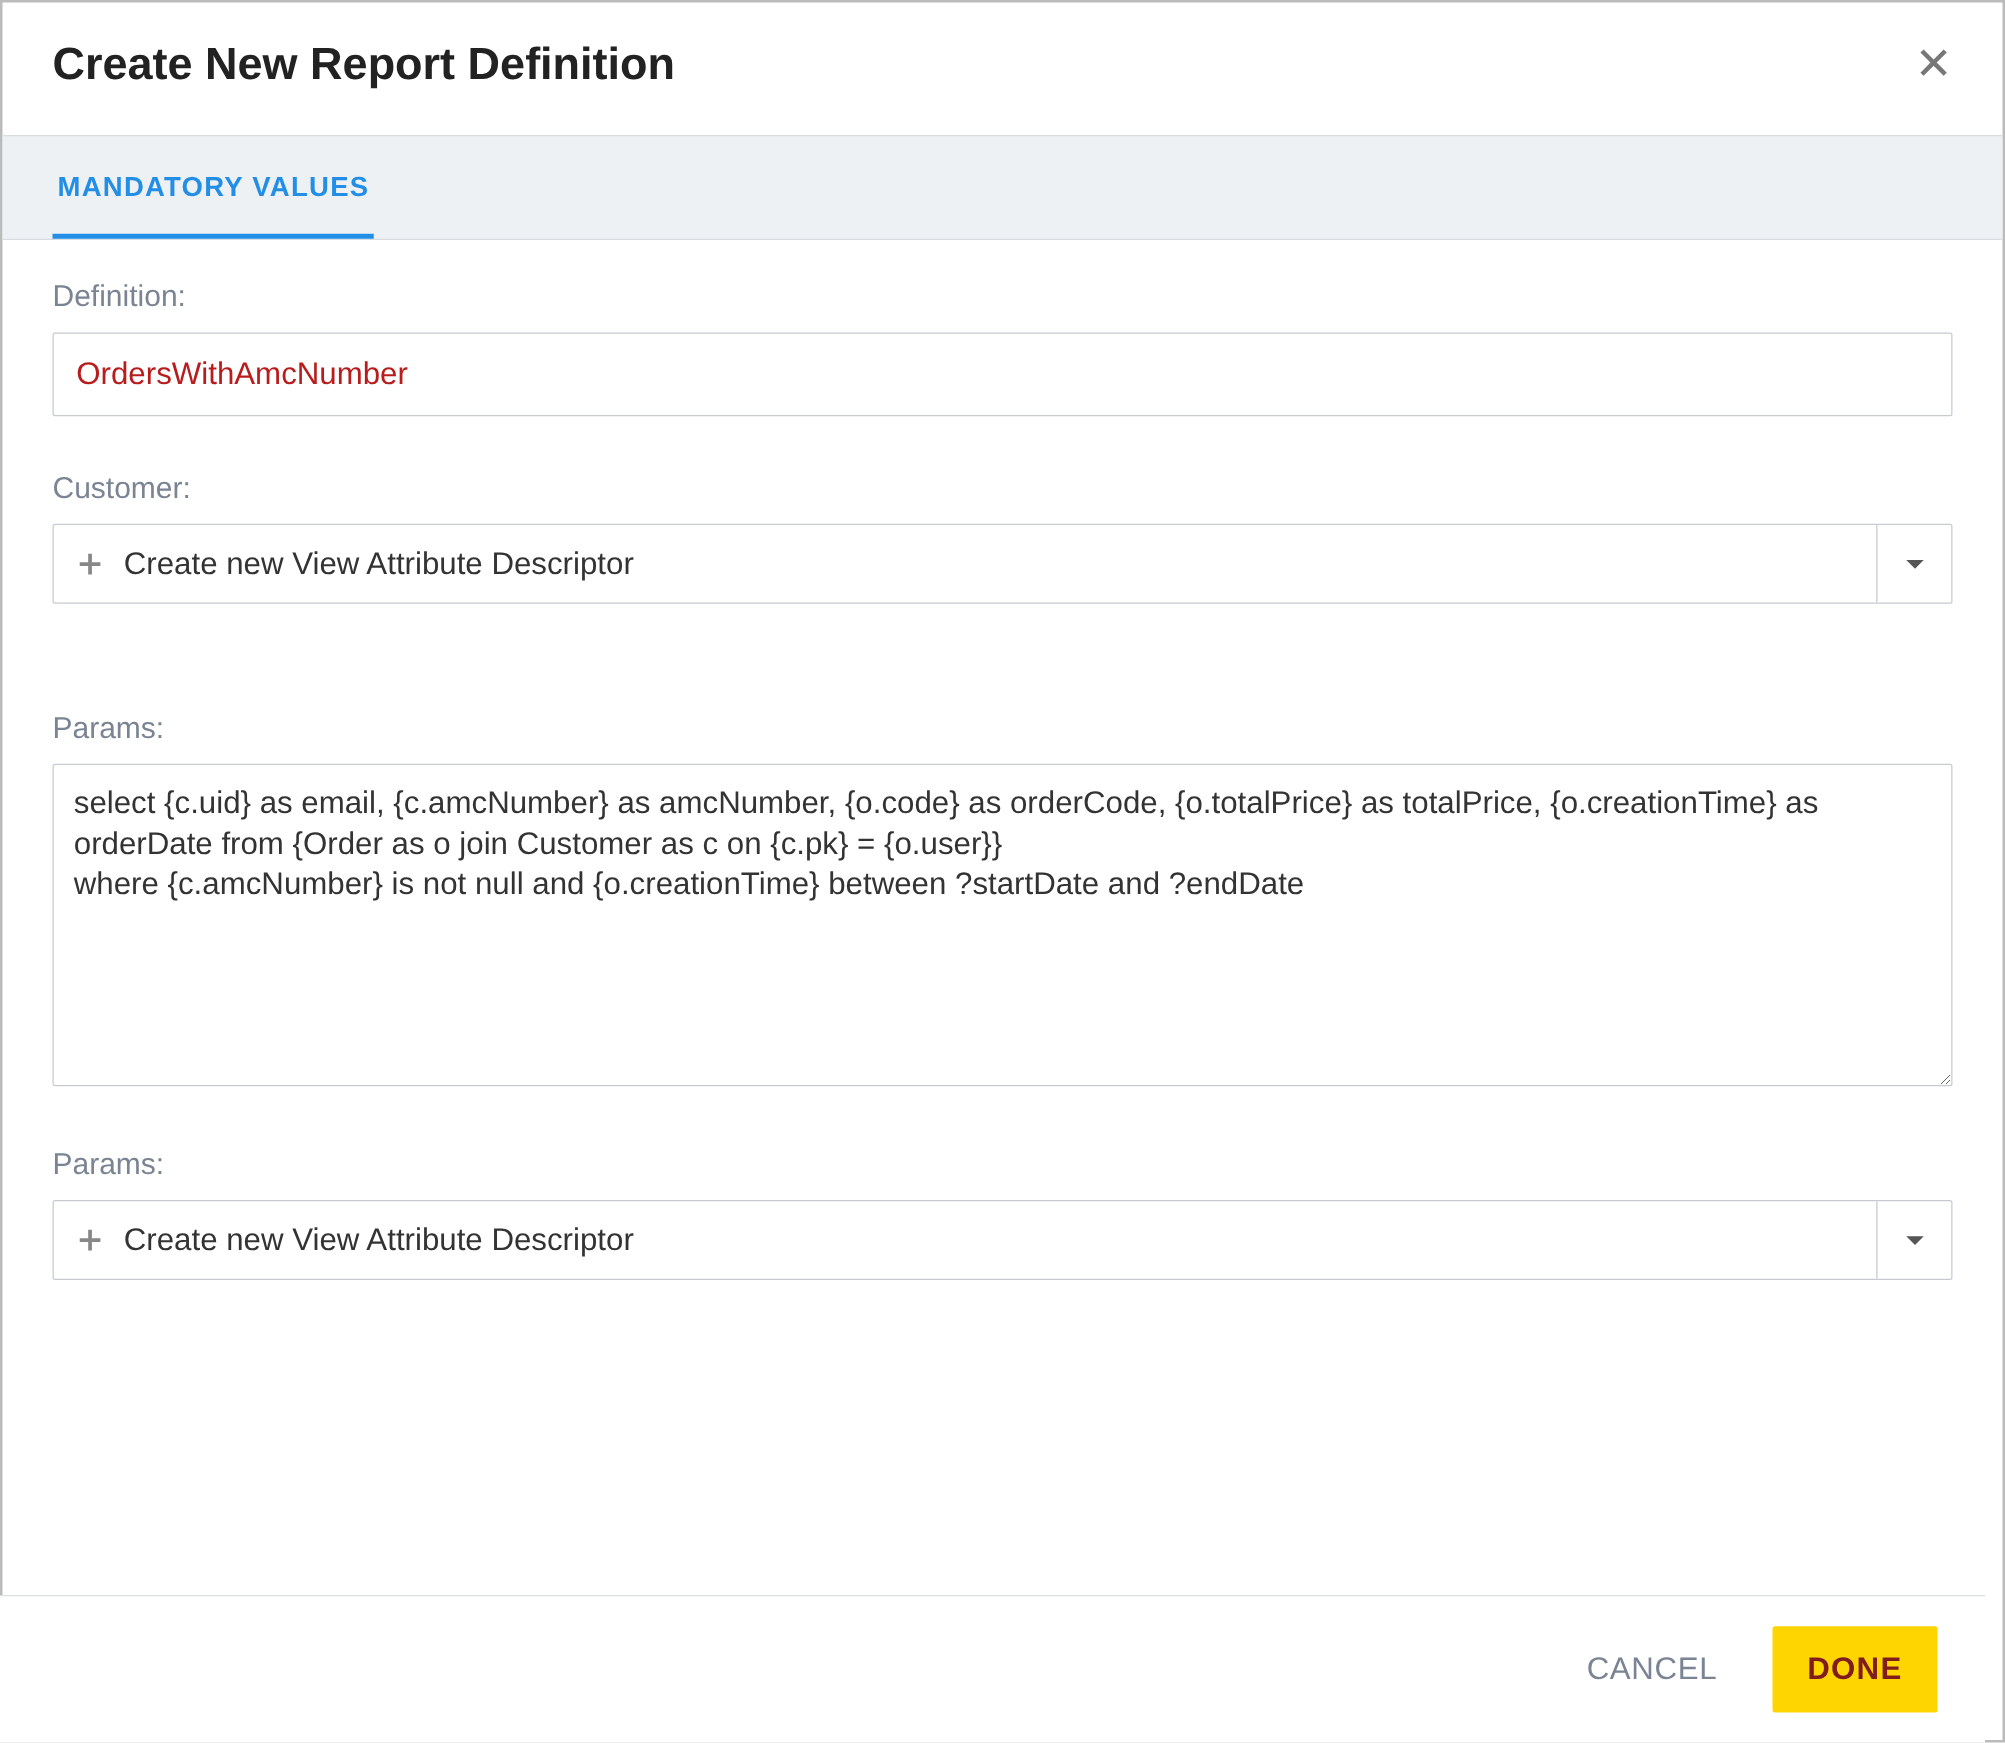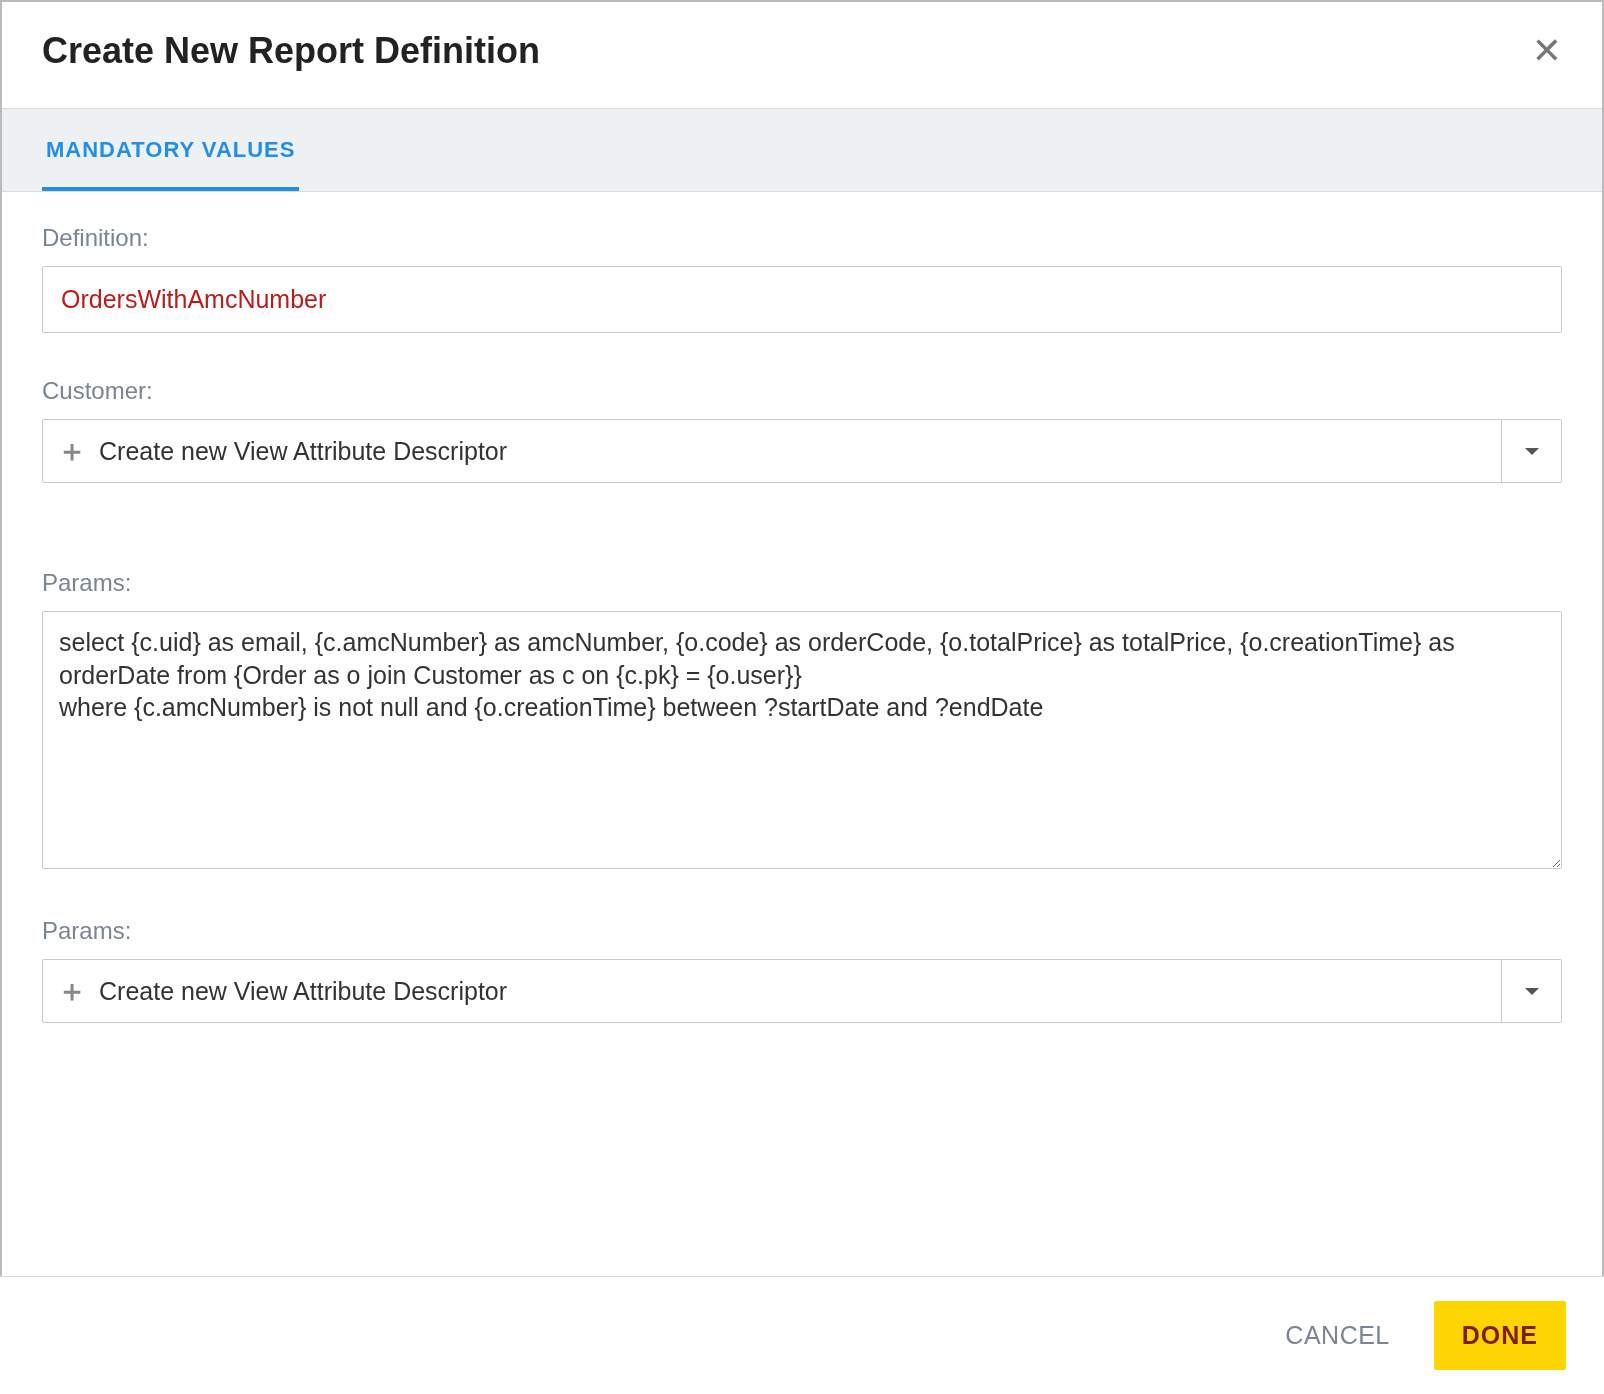--- a/index.html
+++ b/index.html
@@ -124,21 +124,21 @@
     .spacer-lg {
       height: 72px;
     }
     .spacer-md {
       height: 30px;
     }
     .footer {
       position: absolute;
       bottom: 0;
       left: 0;
-      right: 0;
+      right: 16px;
       border-top: 1px solid #d9dde2;
       padding: 24px 38px;
       display: flex;
       justify-content: flex-end;
       gap: 30px;
       align-items: center;
       background: #fff;
     }
     .btn-cancel {
       font-size: 25px;

